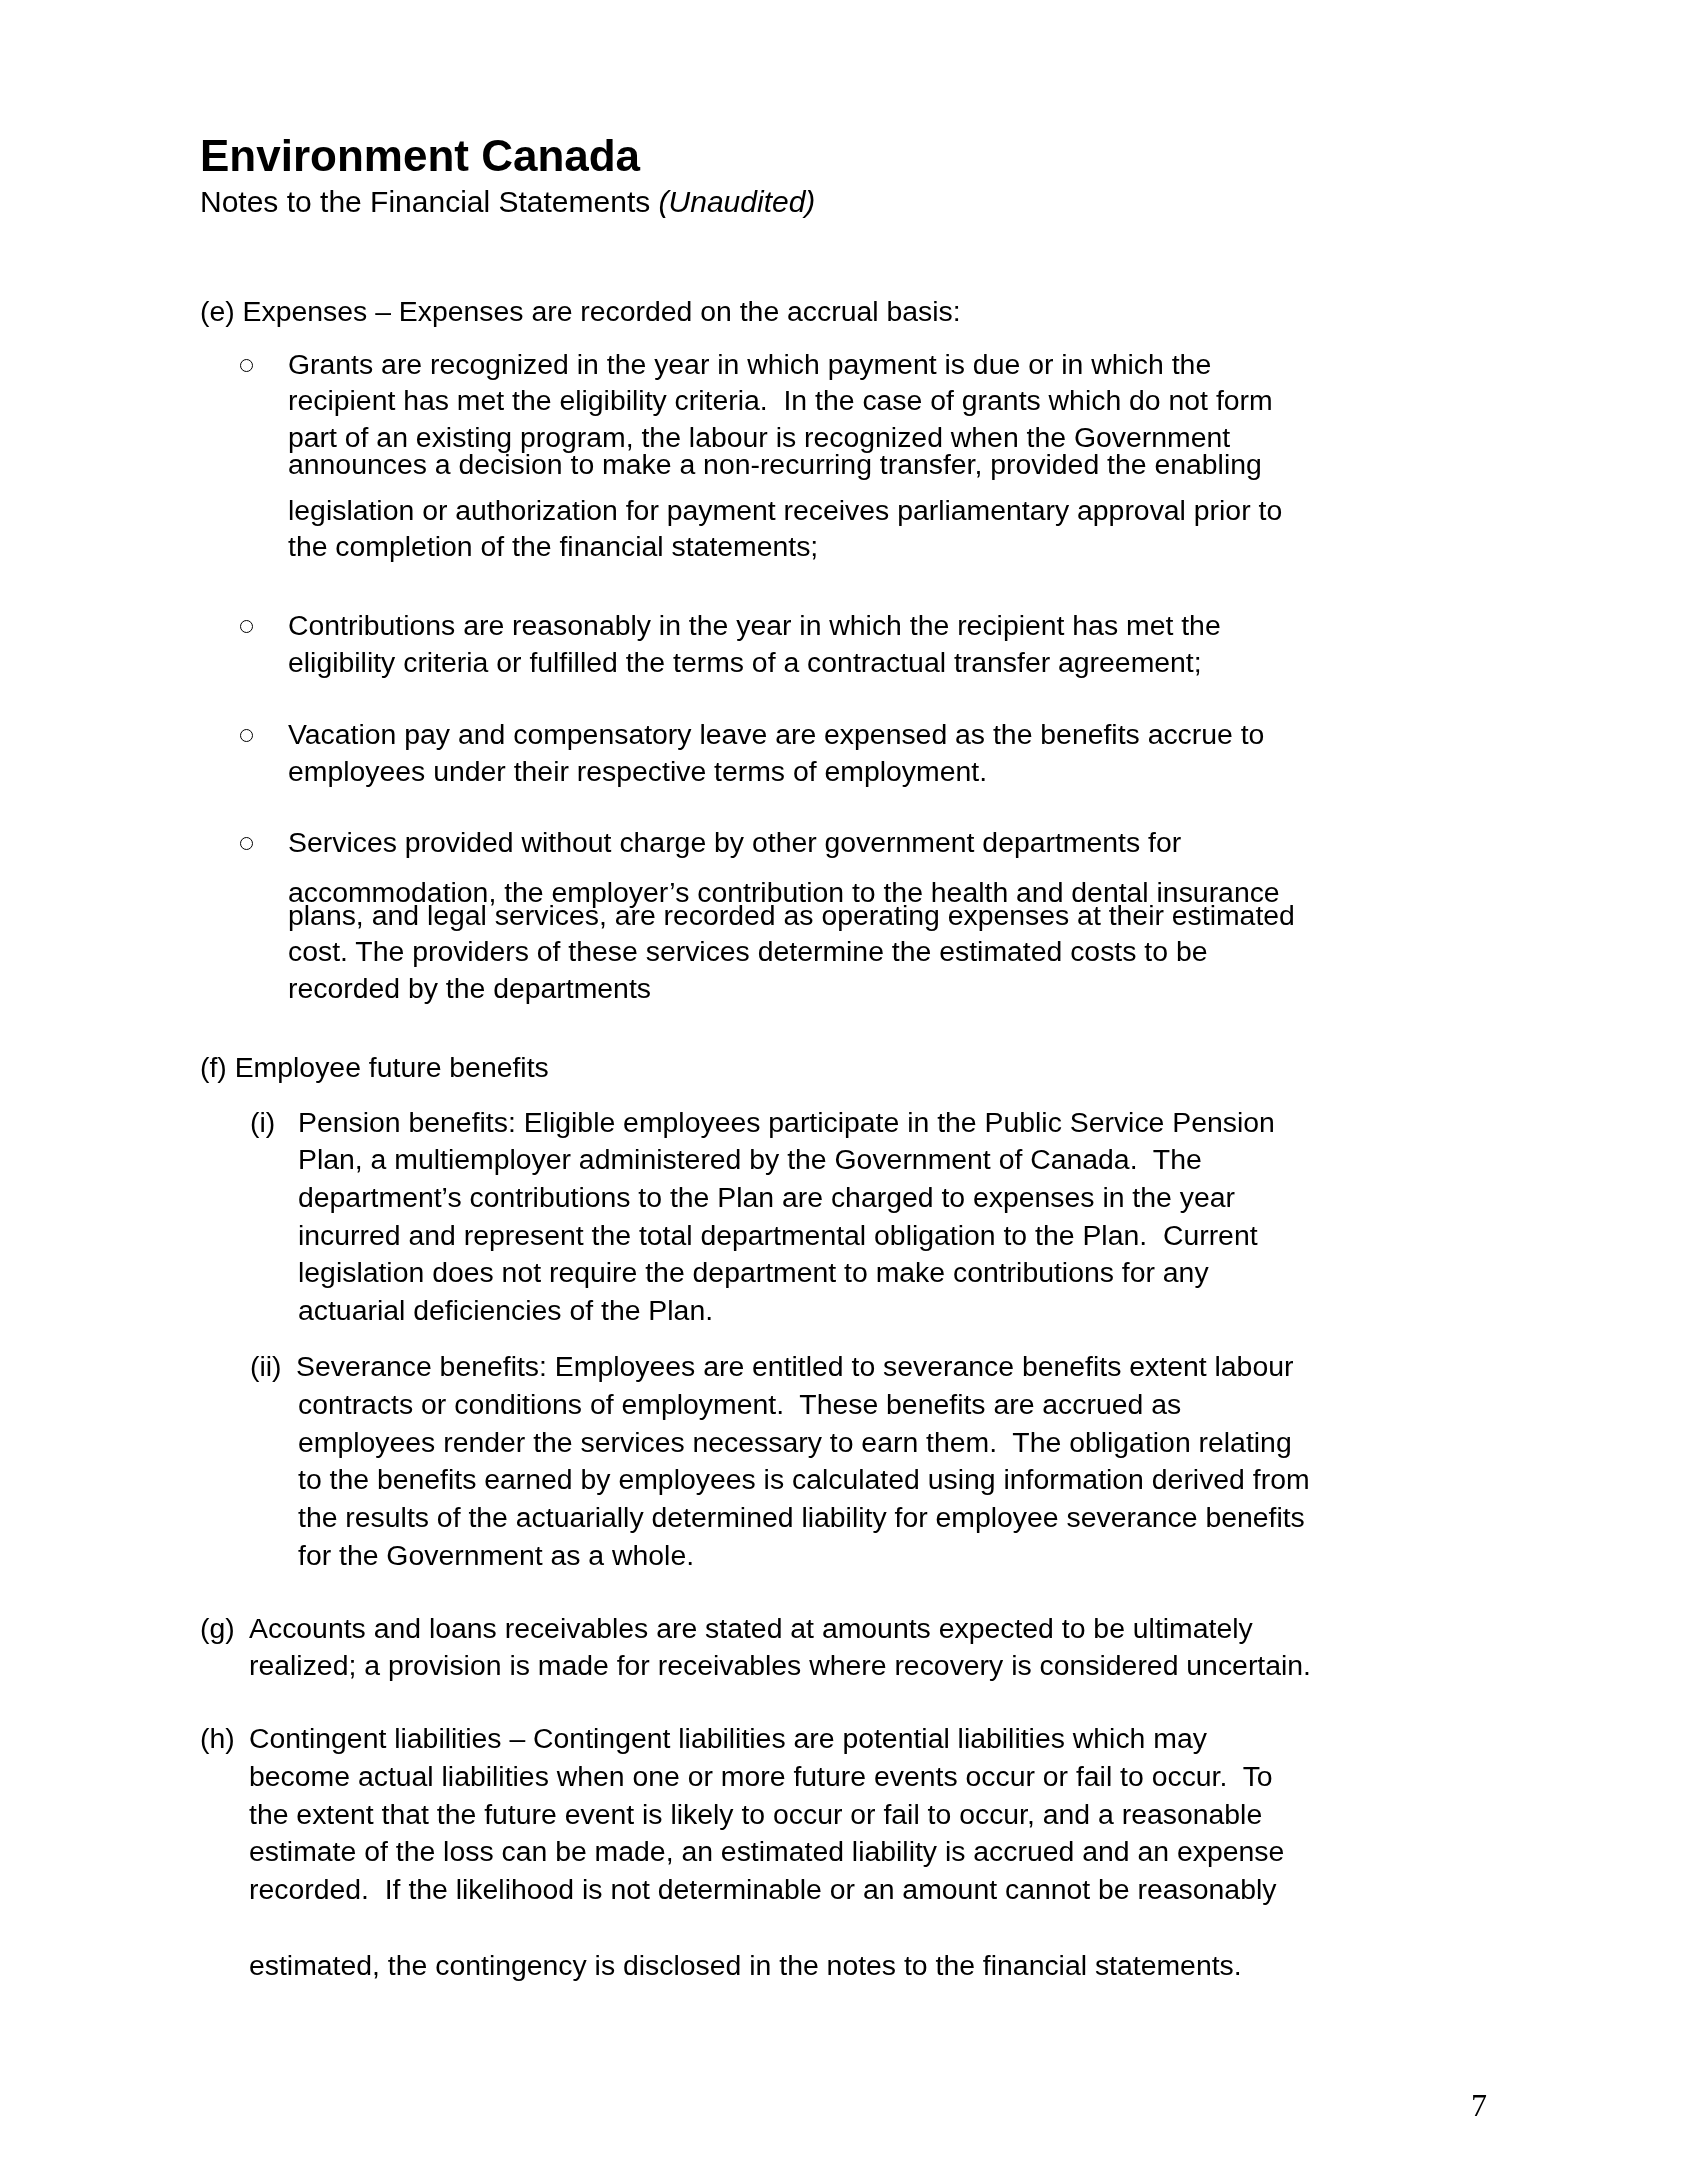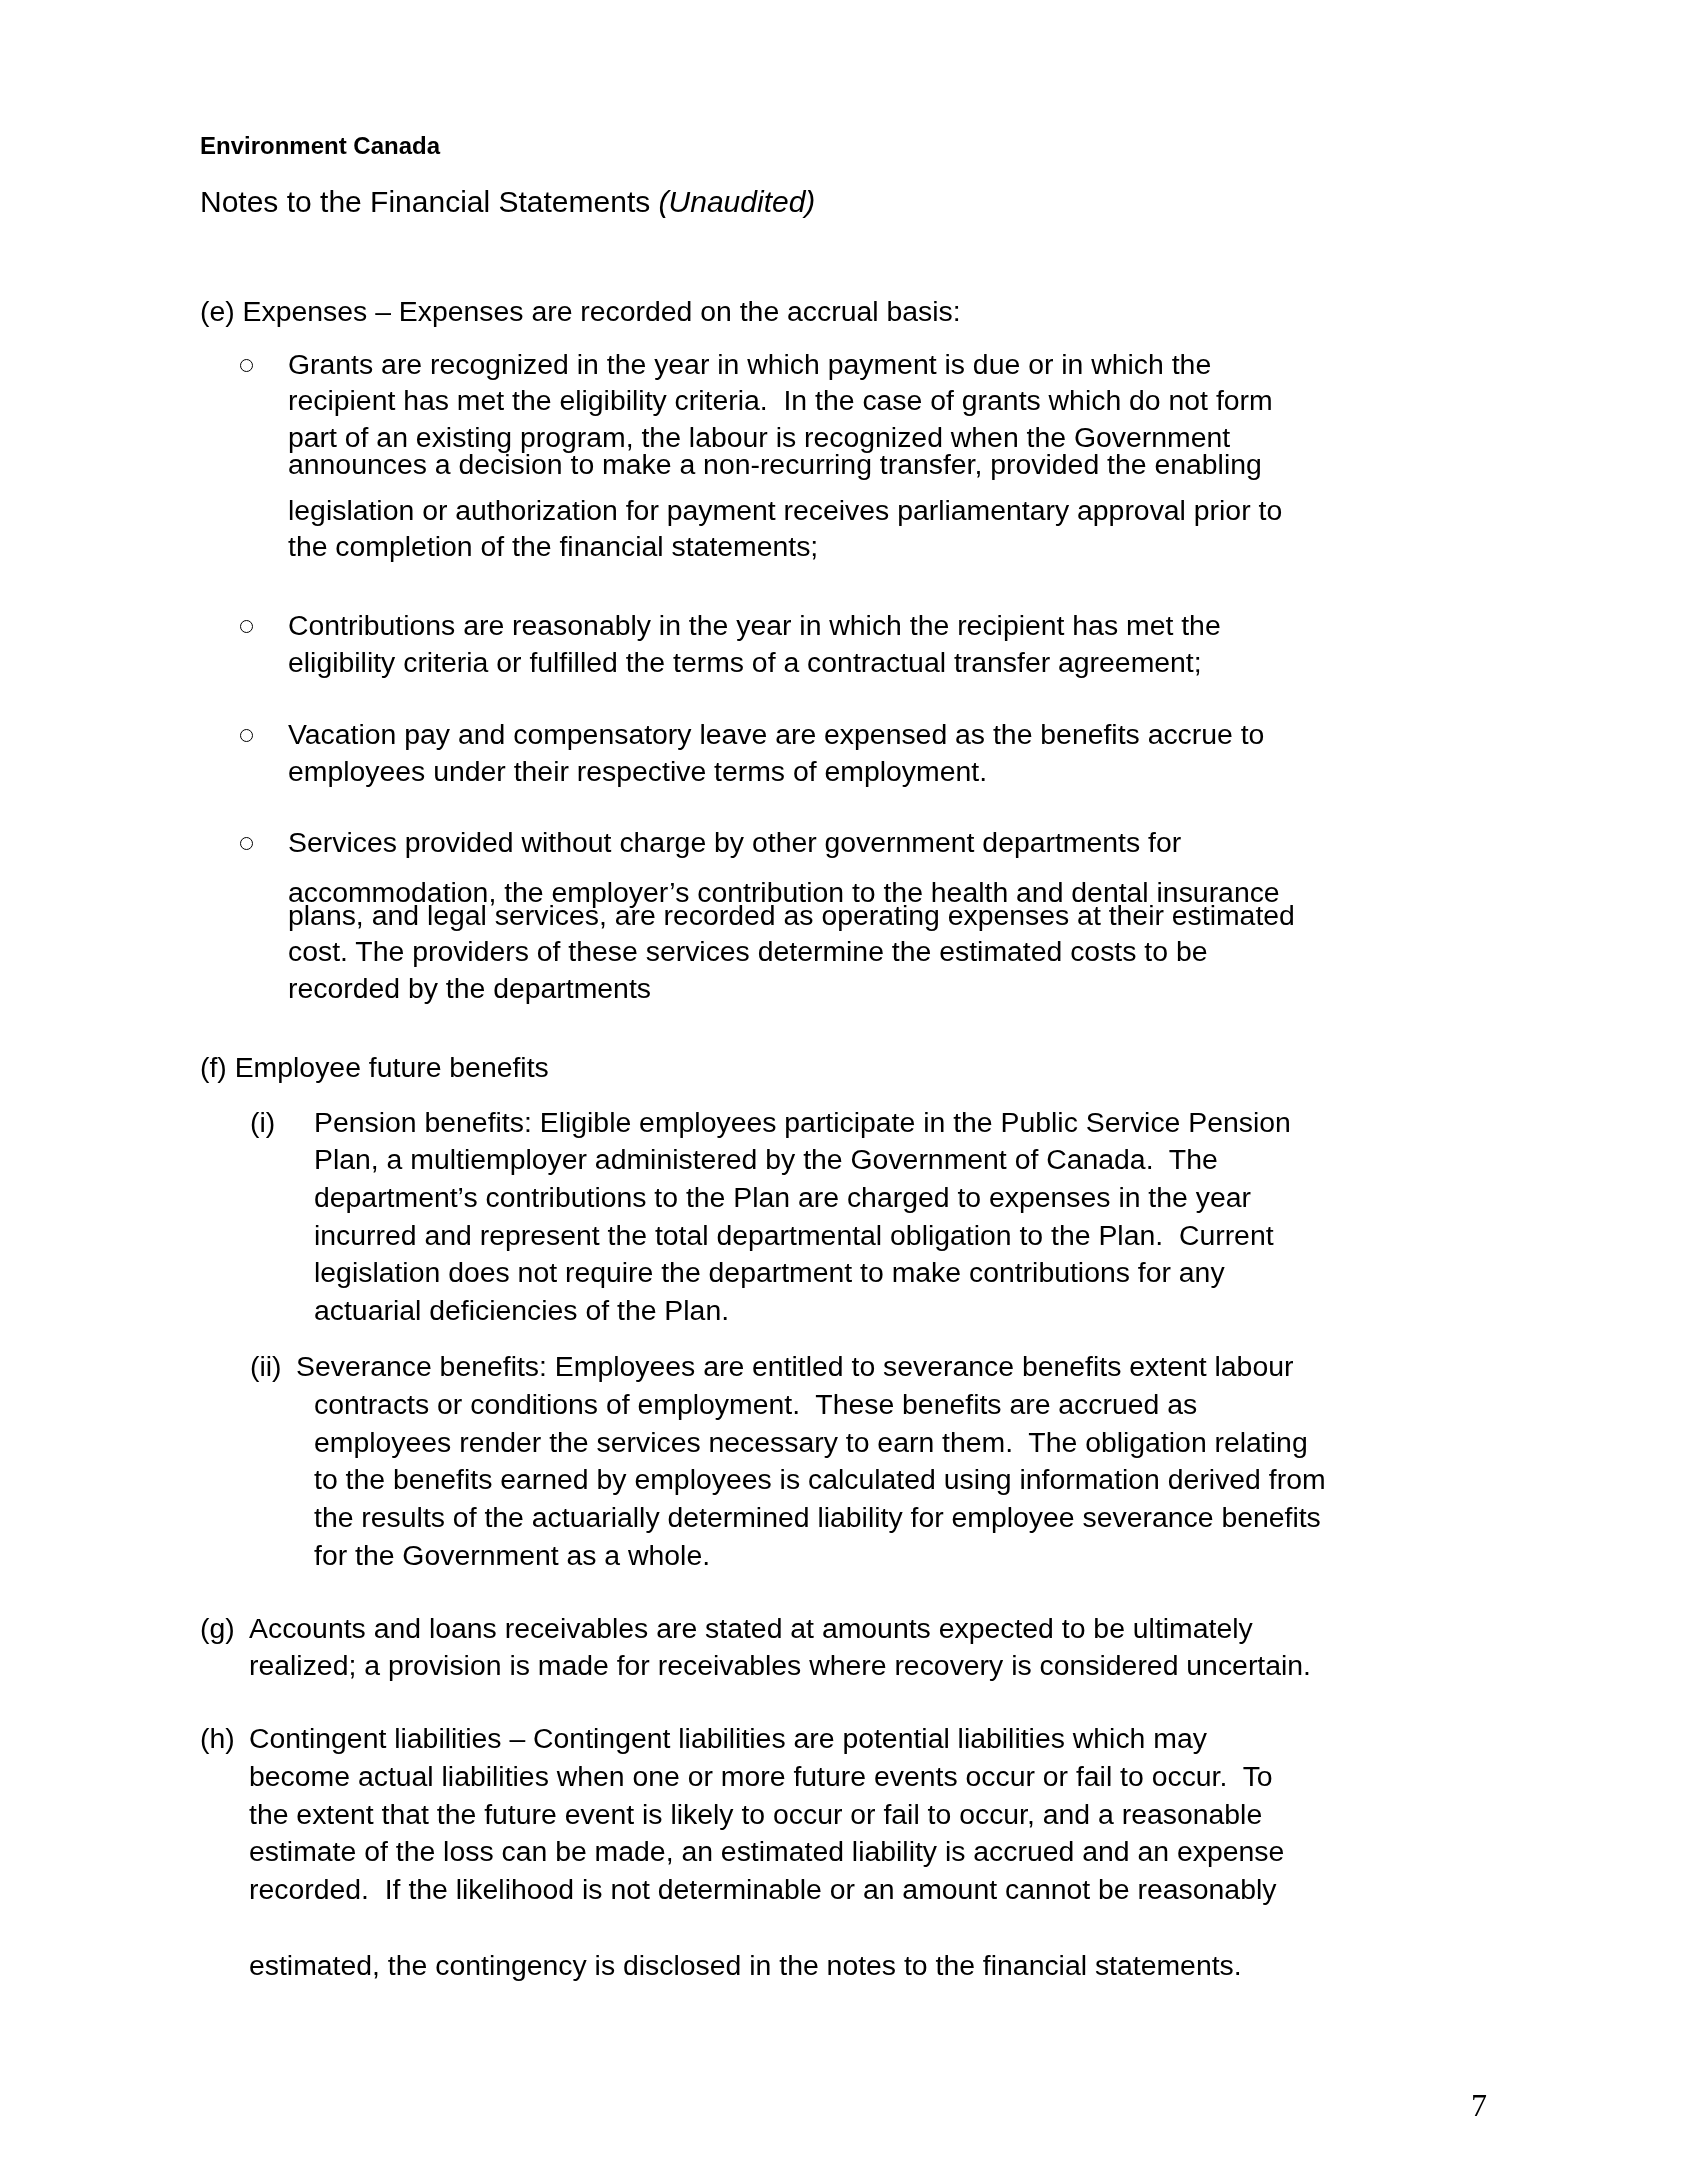--- a/index.html
+++ b/index.html
@@ -1,26 +1,26 @@
 <!DOCTYPE html>
 <html style="font-size:10.6px"><head>
 <meta charset="utf-8">
 <style>
   html, body { margin: 0; padding: 0; background: #ffffff; }
   body { width: 1687px; height: 2183px; position: relative; overflow: hidden; color: #000000; }
   .ln { position: absolute; white-space: pre; font-family: "Liberation Sans", sans-serif; font-size: 28.4px; line-height: 28.4px; color: #000; }
-  .title { position: absolute; left: 200px; top: 128px; font-family: "Liberation Sans", sans-serif; font-weight: bold; font-size: 24px; line-height: 36px; white-space: pre; }
+  .title { position: absolute; left: 200px; top: 138px; font-family: "Liberation Sans", sans-serif; font-weight: bold; font-size: 44px; line-height: 36px; white-space: pre; }
   .subtitle { position: absolute; left: 200px; top: 187px; font-family: "Liberation Sans", sans-serif; font-weight: normal; font-size: 30px; line-height: 30px; white-space: pre; }
   .subtitle .it { font-style: italic; }
   .bullet { position: absolute; width: 11.2px; height: 11.2px; border: 1.3px solid #000; border-radius: 50%; left: 240px; }
   .pageno { position: absolute; left: 1471px; top: 2089px; font-family: "Liberation Serif", serif; font-size: 32px; line-height: 32px; }
   .x-head { left: 200px; }
   .x-bul { left: 288px; }
   .x-sub { left: 250px; }
-  .x-subc { left: 298px; margin-left: 16px; }
+  .x-subc { left: 298px; }
   .x-gh { left: 249px; text-align: right; }
 </style>
 </head>
 <body>
 
 <div>
 
   <div class="title">Environment Canada</div>
   <div class="subtitle"><span>Notes to the Financial Statements</span> <span class="it">(Unaudited)</span></div>
 

